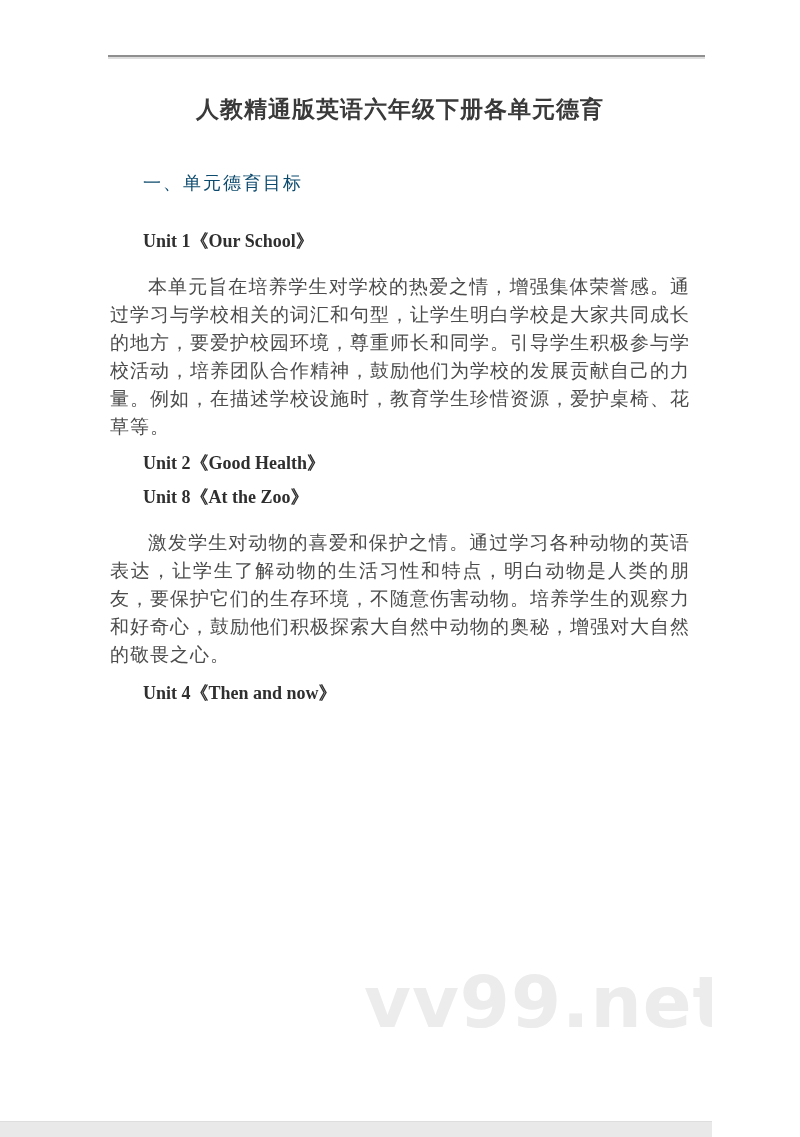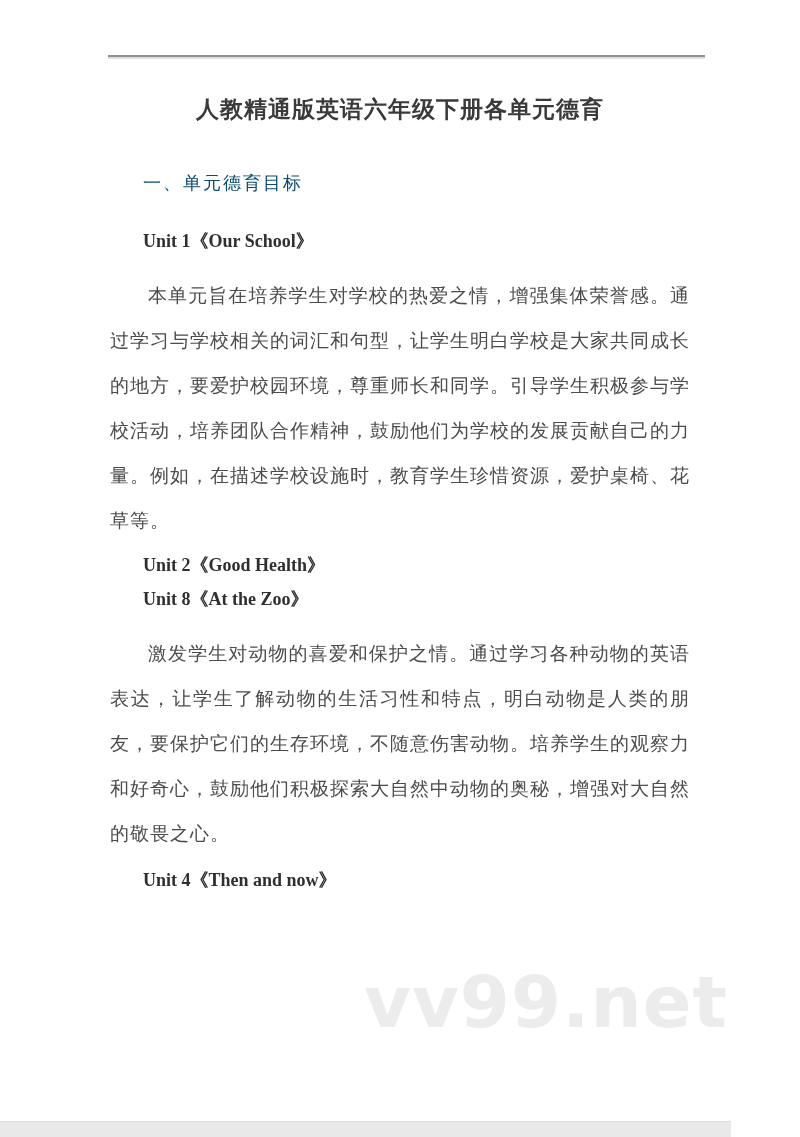--- a/index.html
+++ b/index.html
@@ -3,21 +3,20 @@
 <meta charset="utf-8">
 <style>
   html, body { margin: 0; padding: 0; background: #ffffff; }
   .page {
     position: relative;
     width: 712px;
     height: 1137px;
     background: #ffffff;
     overflow: hidden;
     font-family: "Liberation Serif", serif;
-    padding-left: 19px;
   }
   .top-rule {
     position: absolute;
     left: 108px;
     top: 55px;
     width: 597px;
     height: 2px;
     background: #8f8f8f;
     box-shadow: 0 2px 0 rgba(190,190,190,0.5);
   }
@@ -68,21 +67,21 @@
     line-height: 24px;
     color: #2f2f2f;
     font-family: Liberation Serif, serif;
   }
   .mt-34 { margin: 34px 0 0 0; }
   .mt-10 { margin: 10px 0 0 0; }
   .mt-12 { margin: 12px 0 0 0; }
   .unit-body {
     margin: 20px 0 0 0;
     font-size: 19px;
-    line-height: 45px;
+    line-height: 28px;
     letter-spacing: 1px;
     text-indent: 38px;
     text-align: justify;
     text-align-last: left;
     color: #4c4c4c;
   }
   .watermark {
     position: absolute;
     left: 364px;
     top: 960px;

